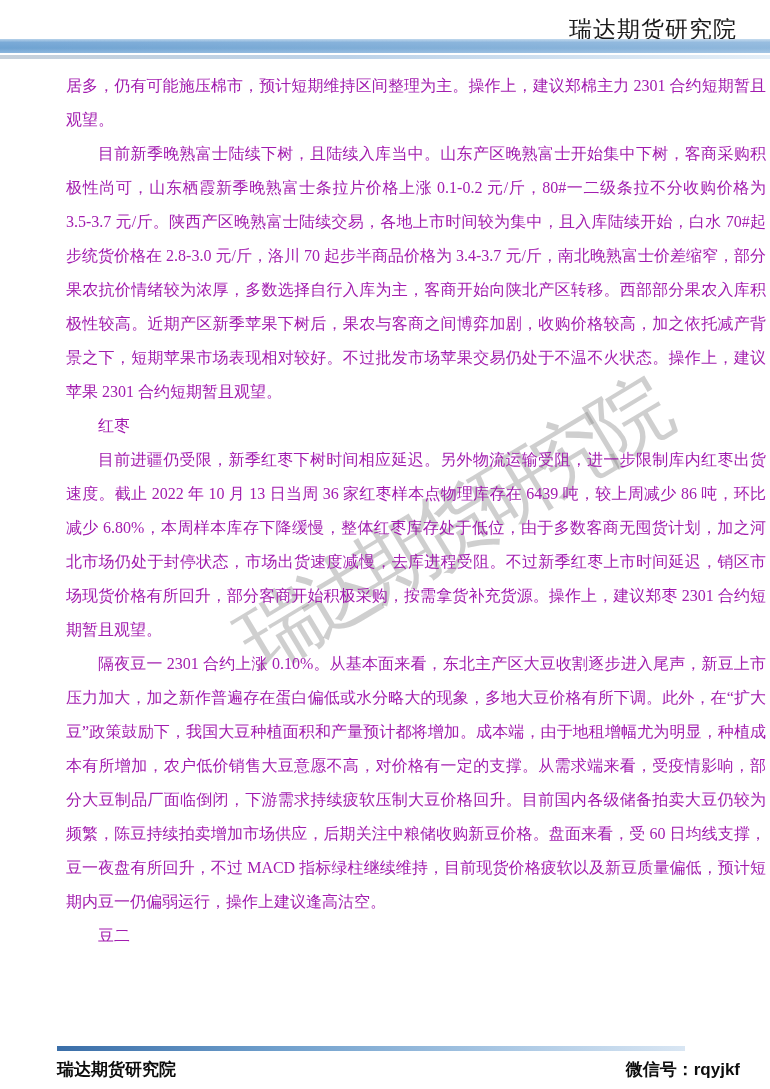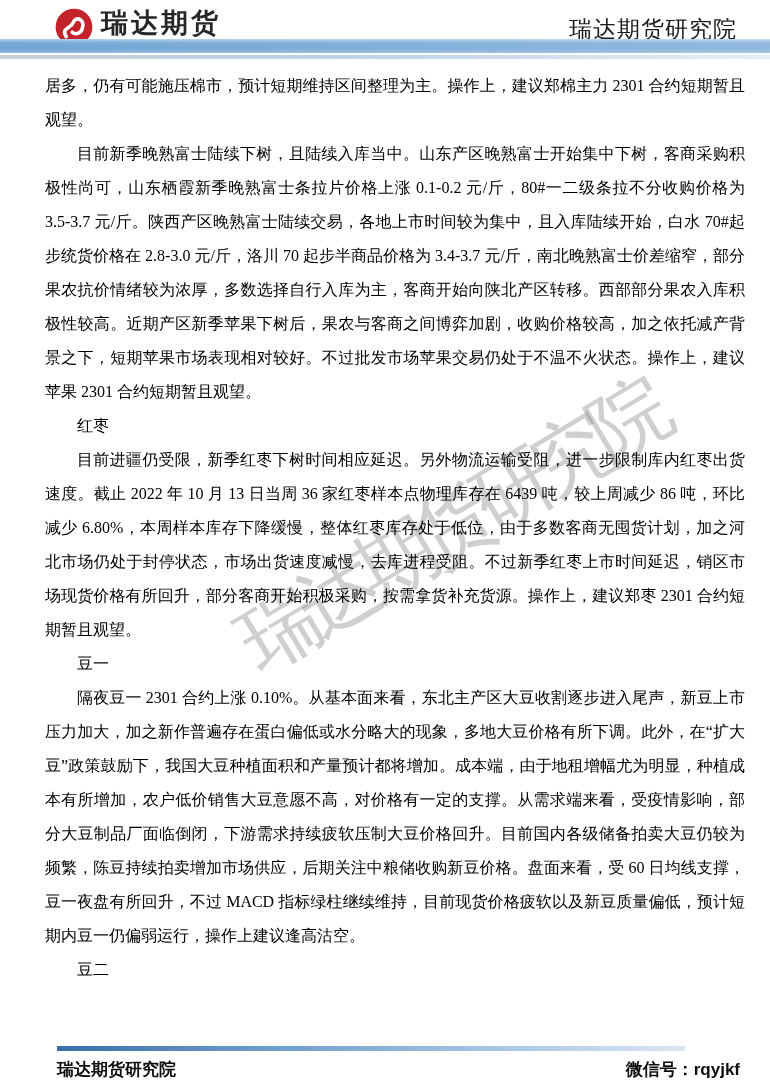--- a/index.html
+++ b/index.html
@@ -42,22 +42,22 @@
     position:absolute;left:246px;top:610px;height:80px;line-height:80px;
     font-size:80px;letter-spacing:-12px;white-space:nowrap;
     color:rgba(128,128,128,0.38);
     font-family:"DejaVu Serif","Liberation Serif",serif;
     transform:rotate(-31deg);transform-origin:0 40px;
     pointer-events:none;user-select:none;
   }
 
   
   .content{
-    position:absolute;left:45px;top:69px;width:700px;
-    font-size:16px;line-height:34px;text-align:justify;color:#000000;
+    position:absolute;left:66px;top:69px;width:700px;
+    font-size:16px;line-height:34px;text-align:justify;color:#a21caf;
   }
   .content p{margin:0;text-indent:2em;}
   .content p.intro{text-indent:0;}
   .section-heading{
     margin:34px 0 0 0;font-size:16px;font-weight:400;line-height:34px;text-indent:0;
   }
 
   
   .footer-bar{
     position:absolute;top:1046px;left:57px;width:628px;height:5px;
@@ -70,30 +70,20 @@
   }
   .footer-hotline{margin-left:136px;}
   .footer-wechat{margin-left:auto;}
 </style>
 </head>
 <body>
 
 <div class="page">
 
   <div class="header">
-    <div class="logo">
-      <svg class="logo-icon" viewBox="0 0 48 48">
-        <circle cx="24" cy="24" r="21" fill="#c4232b"></circle>
-        <path d="M15 35 C9 24 20 27 23 19 C26 11 38 15 33 27 C31 32 25 33 22 30" stroke="#ffffff" stroke-width="4.2" fill="none" stroke-linecap="round"></path>
-      </svg>
-      <div class="logo-textblock">
-        <div class="logo-brand">瑞达期货</div>
-        <div class="logo-sub">RUIDA FUTURES CO.,LTD.</div>
-      </div>
-    </div>
     <div class="header-title">瑞达期货研究院</div>
     <div class="header-bar"></div>
     <div class="header-line"></div>
   </div>
 
   <div class="watermark">瑞达期货研究院</div>
 
   <div class="content">
     <p class="intro">居多，仍有可能施压棉市，预计短期维持区间整理为主。操作上，建议郑棉主力 2301 合约短期暂且观望。</p>
     <div id="sections-host">
@@ -104,21 +94,20 @@
   </div>
 
   <div class="section">
     <p class="section-heading">红枣</p>
     <div class="section-paras">
             <p class="para">目前进疆仍受限，新季红枣下树时间相应延迟。另外物流运输受阻，进一步限制库内红枣出货速度。截止 2022 年 10 月 13 日当周 36 家红枣样本点物理库存在 6439 吨，较上周减少 86 吨，环比减少 6.80%，本周样本库存下降缓慢，整体红枣库存处于低位，由于多数客商无囤货计划，加之河北市场仍处于封停状态，市场出货速度减慢，去库进程受阻。不过新季红枣上市时间延迟，销区市场现货价格有所回升，部分客商开始积极采购，按需拿货补充货源。操作上，建议郑枣 2301 合约短期暂且观望。</p>
           </div>
   </div>
 
   <div class="section">
-    <p class="section-heading">豆一</p>
     <div class="section-paras">
             <p class="para">隔夜豆一 2301 合约上涨 0.10%。从基本面来看，东北主产区大豆收割逐步进入尾声，新豆上市压力加大，加之新作普遍存在蛋白偏低或水分略大的现象，多地大豆价格有所下调。此外，在“扩大豆”政策鼓励下，我国大豆种植面积和产量预计都将增加。成本端，由于地租增幅尤为明显，种植成本有所增加，农户低价销售大豆意愿不高，对价格有一定的支撑。从需求端来看，受疫情影响，部分大豆制品厂面临倒闭，下游需求持续疲软压制大豆价格回升。目前国内各级储备拍卖大豆仍较为频繁，陈豆持续拍卖增加市场供应，后期关注中粮储收购新豆价格。盘面来看，受 60 日均线支撑，豆一夜盘有所回升，不过 MACD 指标绿柱继续维持，目前现货价格疲软以及新豆质量偏低，预计短期内豆一仍偏弱运行，操作上建议逢高沽空。</p>
           </div>
   </div>
 
   <div class="section">
     <p class="section-heading">豆二</p>
     <div class="section-paras"></div>
   </div>
 </div>

